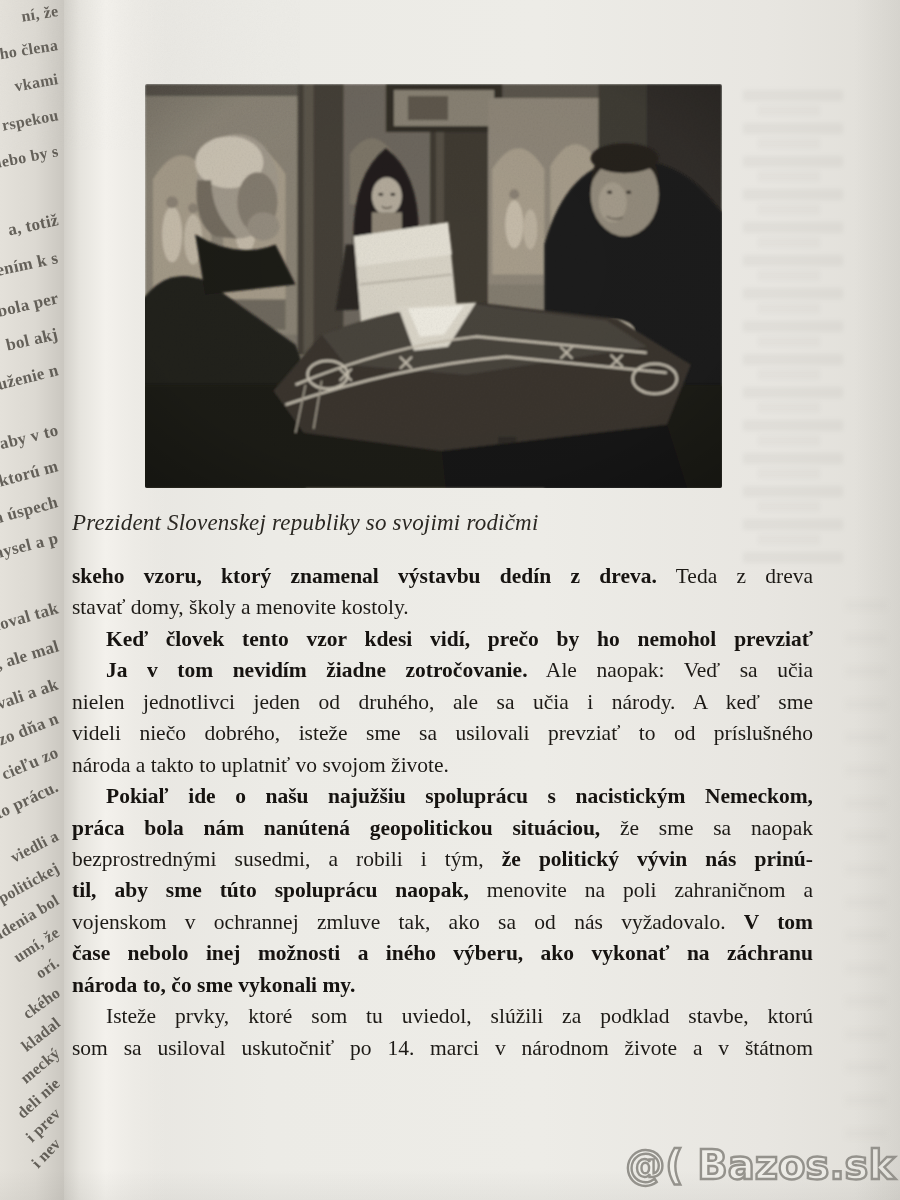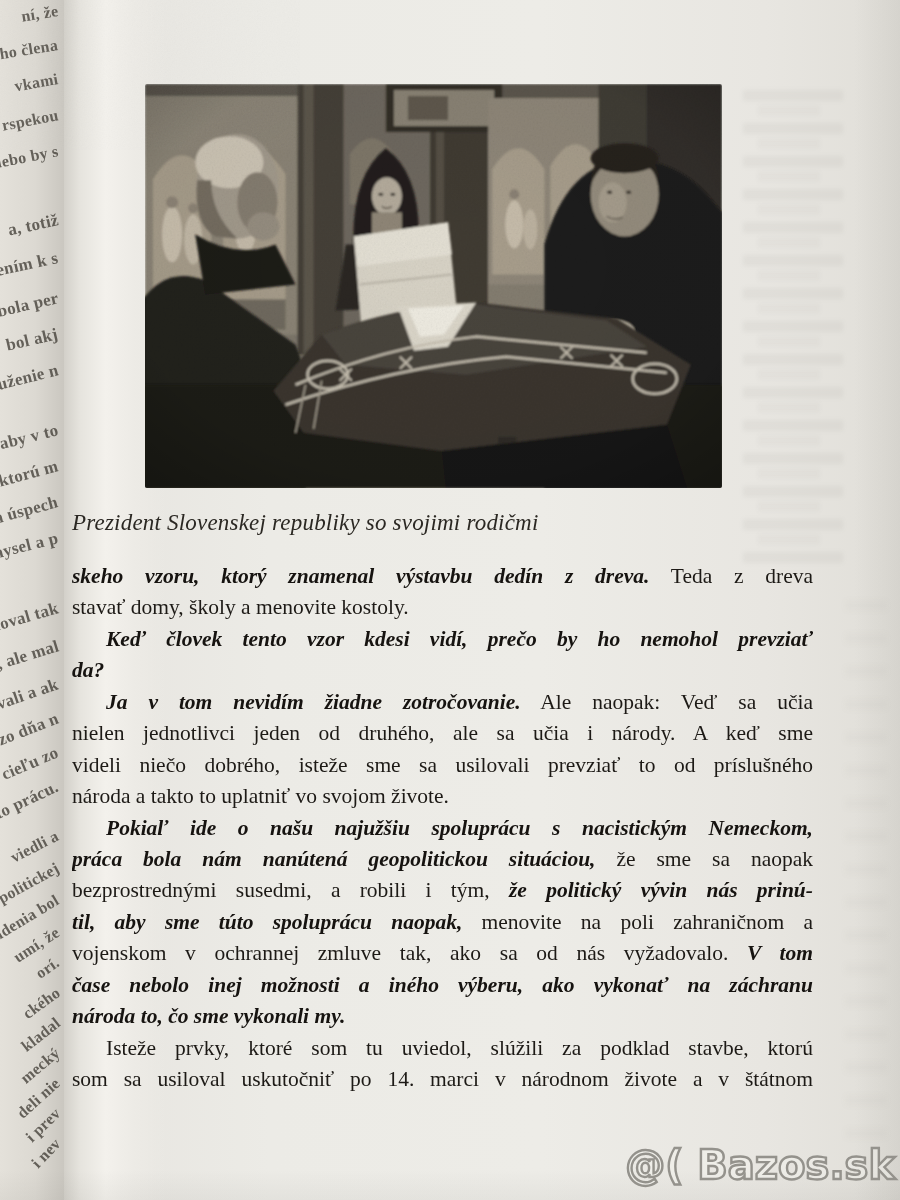--- a/index.html
+++ b/index.html
@@ -37,21 +37,21 @@
     letter-spacing:.2px;
   }
   
   .body-text{
     position:absolute;left:72px;top:561px;width:741px;z-index:4;
     font-size:21.5px;line-height:31.45px;color:#1d1a16;
   }
   .body-text .line{height:31.45px;overflow:hidden;text-align:justify;}
   .body-text .line.full{text-align-last:justify;}
   .body-text .line.indent{text-indent:34px;}
-  .body-text .b{font-weight:700;color:#161310;font-style:italic;}
+  .body-text .b{font-weight:700;color:#161310;}
   
   .ghost-col{
     position:absolute;z-index:1;filter:blur(2px);opacity:.55;
     background:repeating-linear-gradient(180deg,
       rgba(125,122,114,.14) 0 11px, rgba(125,122,114,0) 11px 33px);
   }
   .ghost-a{left:743px;top:90px;width:100px;height:480px;}
   .ghost-b{left:758px;top:105px;width:62px;height:440px;opacity:.35;}
   .ghost-c{left:845px;top:600px;width:42px;height:560px;opacity:.28;filter:blur(3px);}
   .right-shade{
@@ -238,21 +238,20 @@
       <rect width="575" height="403" filter="url(#noiseF)" opacity="0.14" style="mix-blend-mode:multiply"></rect>
     </svg>
   </div>
 
   <div class="caption">Prezident Slovenskej republiky so svojimi rodičmi</div>
 
   <div class="body-text">
       <div class="line full"><span class="b">skeho vzoru, ktorý znamenal výstavbu dedín z dreva.</span><span> Teda z dreva</span></div>
       <div class="line"><span>stavať domy, školy a menovite kostoly.</span></div>
       <div class="line indent full"><span class="b">Keď človek tento vzor kdesi vidí, prečo by ho nemohol prevziať</span></div>
-      <div class="line"><span class="b">da?</span></div>
       <div class="line indent full"><span class="b">Ja v tom nevidím žiadne zotročovanie.</span><span> Ale naopak: Veď sa učia</span></div>
       <div class="line full"><span>nielen jednotlivci jeden od druhého, ale sa učia i národy. A keď sme</span></div>
       <div class="line full"><span>videli niečo dobrého, isteže sme sa usilovali prevziať to od príslušného</span></div>
       <div class="line"><span>národa a takto to uplatniť vo svojom živote.</span></div>
       <div class="line indent full"><span class="b">Pokiaľ ide o našu najužšiu spoluprácu s nacistickým Nemeckom,</span></div>
       <div class="line full"><span class="b">práca bola nám nanútená geopolitickou situáciou,</span><span> že sme sa naopak</span></div>
       <div class="line full"><span>bezprostrednými susedmi, a robili i tým,</span><span class="b"> že politický vývin nás prinú-</span></div>
       <div class="line full"><span class="b">til, aby sme túto spoluprácu naopak,</span><span> menovite na poli zahraničnom a</span></div>
       <div class="line full"><span>vojenskom v ochrannej zmluve tak, ako sa od nás vyžadovalo.</span><span class="b"> V tom</span></div>
       <div class="line full"><span class="b">čase nebolo inej možnosti a iného výberu, ako vykonať na záchranu</span></div>

